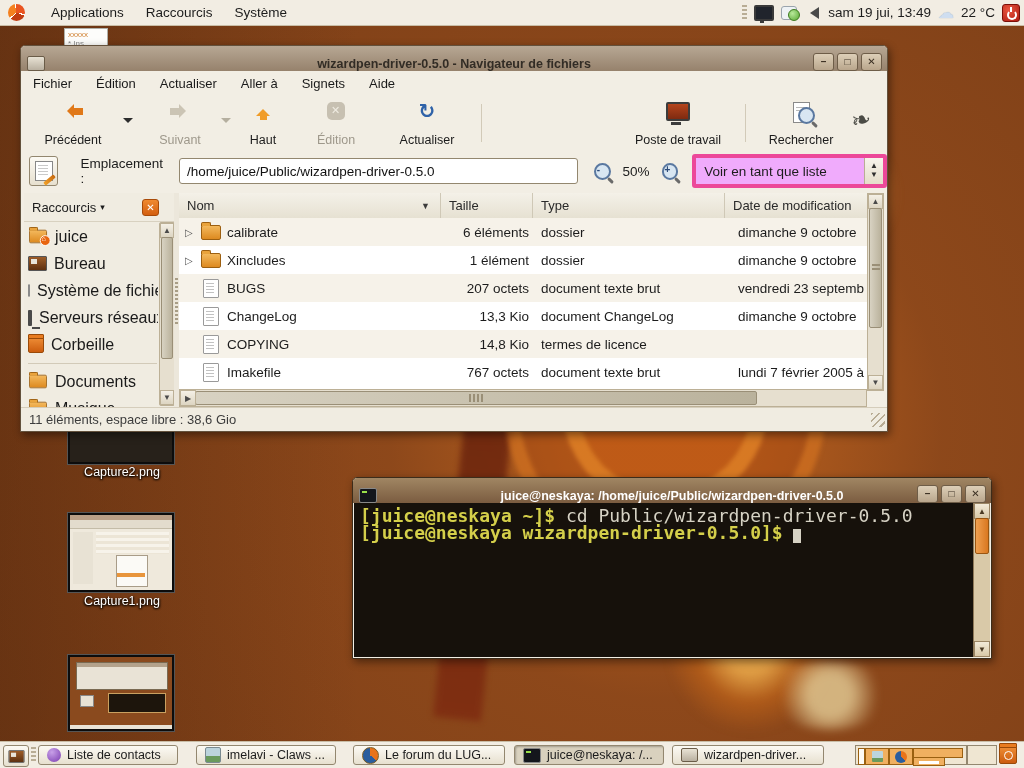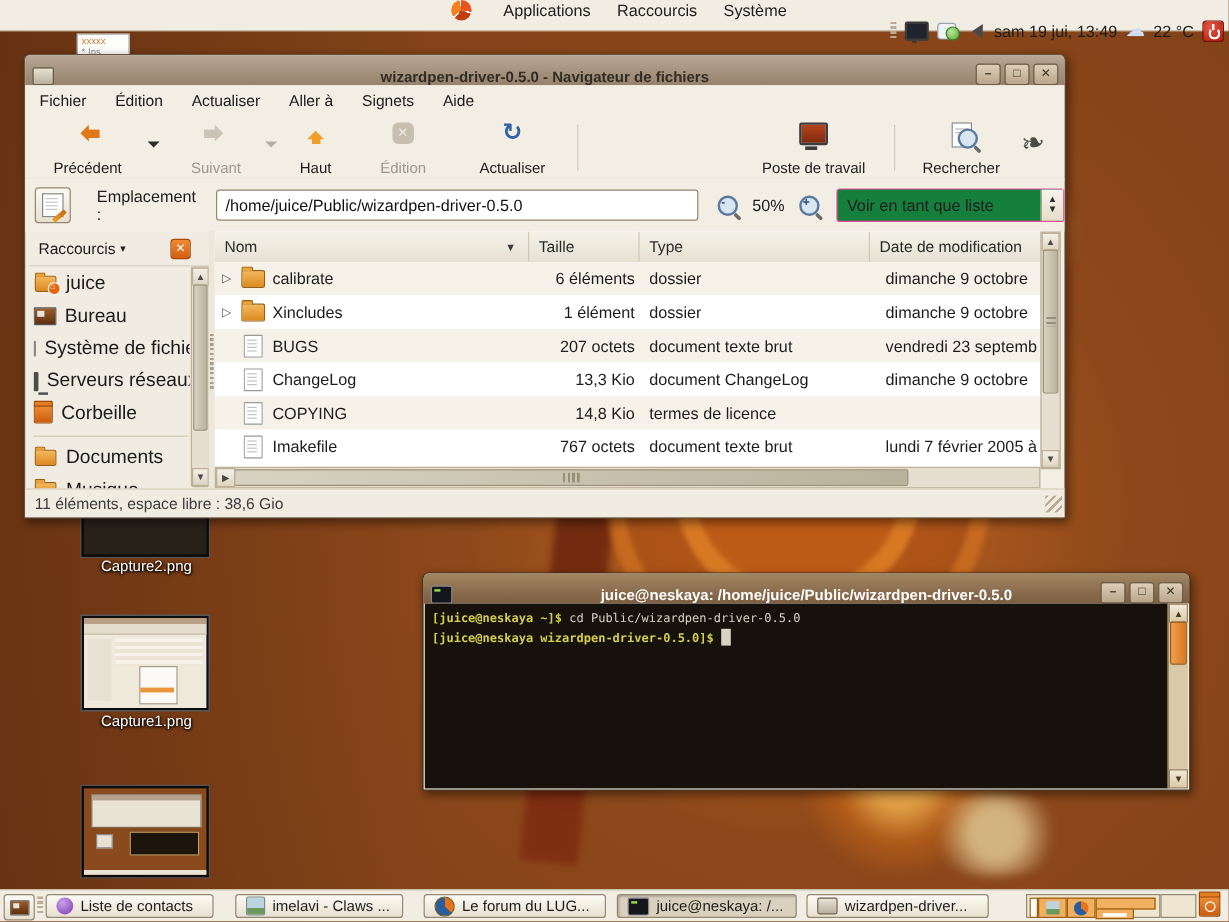--- a/index.html
+++ b/index.html
@@ -18,21 +18,21 @@
     transform:rotate(6deg);filter:blur(3px);opacity:.8;}
   .wp-fl1{left:660px;top:560px;width:180px;height:180px;border-radius:50%;
     background:radial-gradient(circle, rgba(244,180,80,.8) 0 18%, rgba(210,110,25,.5) 40%, transparent 65%);filter:blur(4px);}
   .wp-fl2{left:760px;top:120px;width:150px;height:150px;border-radius:50%;
     background:radial-gradient(circle, rgba(235,150,55,.7) 0 20%, transparent 60%);filter:blur(5px);}
   .wp-pale{left:770px;top:660px;width:120px;height:70px;border-radius:50%;
     background:radial-gradient(circle, rgba(235,215,160,.75) 0 30%, transparent 70%);filter:blur(4px);}
   .wp-dark{left:0;top:0;width:360px;height:768px;background:linear-gradient(90deg, rgba(70,32,10,.35), transparent);}
   
   .panel{left:0;top:0;width:1024px;height:25px;background:#f2ede3;border-bottom:1px solid #c9bda6;
-    display:flex;align-items:center;z-index:40;font-size:13.5px;color:#1c1c1c;flex-direction:column;}
+    display:flex;align-items:center;z-index:40;font-size:13.5px;color:#1c1c1c;}
   .panel .menus{display:flex;gap:22px;margin-left:8px;align-items:center;}
   .ulogo{width:17px;height:17px;border-radius:50%;
     background:conic-gradient(#e95420 0 100deg,#fff 100deg 112deg,#c23d12 112deg 220deg,#fff 220deg 232deg,#f4801f 232deg 348deg,#fff 348deg 360deg);
     margin-right:4px;}
   .tray{margin-left:auto;display:flex;align-items:center;gap:7px;margin-right:4px;}
   .grip{width:5px;height:16px;background:repeating-linear-gradient(#b9ad95 0 2px,transparent 2px 4px);}
   .ico-mon{width:16px;height:12px;border:2px solid #3a3a3a;border-radius:2px;background:#20242c;position:relative;}
   .ico-mon::after{content:"";position:absolute;left:4px;bottom:-4px;width:4px;height:2px;background:#3a3a3a;}
   .ico-chat{width:14px;height:12px;border:1px solid #9aa4ad;background:#eef2f5;border-radius:3px;position:relative;}
   .ico-chat::after{content:"";position:absolute;right:-4px;bottom:-2px;width:10px;height:10px;border-radius:50%;
@@ -85,21 +85,21 @@
   .doc i{position:absolute;left:2px;right:2px;height:1px;background:#b9b9b9;}
   .mag{width:13px;height:13px;border:2px solid #5a78a0;border-radius:50%;background:#d8e6f2;position:relative;}
   .mag::after{content:"";position:absolute;right:-5px;bottom:-4px;width:7px;height:3px;background:#6a6a6a;transform:rotate(45deg);border-radius:2px;}
   .mag b{position:absolute;left:1px;top:-1px;font-size:10px;color:#2c4a78;font-weight:bold;}
   .sep-v{position:absolute;top:8px;height:38px;width:1px;background:#d2cab8;}
   .foot{font-size:24px;color:#4b4b45;line-height:1;transform:rotate(-12deg);}
   .locbar{position:absolute;left:0;top:103px;right:0;height:44px;background:#f2eee4;display:flex;align-items:center;font-size:13.5px;color:#1c1c1c;}
   .btn-raised{border:1px solid #93876f;border-radius:3px;background:linear-gradient(#fcfaf4,#e7e0cf);}
   .input{border:1px solid #93876f;border-radius:3px;background:#fff;font-size:13.5px;color:#111;
      display:flex;align-items:center;padding:0 7px;}
-  .combo{border:1px solid #ec4899;border-radius:3px;background:#15803d;display:flex;align-items:center;font-size:13.5px;text-align:center;}
+  .combo{border:4px solid #ec4899;border-radius:3px;background:#f0abfc;display:flex;align-items:center;font-size:13.5px;text-align:center;}
   .spin{margin-left:auto;border-left:1px solid #b9ad95;height:100%;width:18px;display:flex;flex-direction:column;align-items:center;justify-content:center;color:#2e2e2e;font-size:8px;line-height:1.1;background:linear-gradient(#f7f4ec,#e5ddca);}
   .pencil-doc{width:16px;height:18px;background:#fff;border:1px solid #888;position:relative;}
   .pencil-doc::before{content:"";position:absolute;left:2px;top:3px;width:10px;height:1px;box-shadow:0 3px #c9c9c9,0 6px #c9c9c9,0 9px #c9c9c9;background:#c9c9c9;}
   .pencil-doc::after{content:"";position:absolute;right:-4px;bottom:-2px;width:13px;height:4px;background:linear-gradient(90deg,#f0a028,#c86a10);transform:rotate(-40deg);border-radius:1px;}
   
   .side{position:absolute;left:3px;top:147px;width:153px;bottom:23px;background:#f0ece1;border-right:1px solid #cfc8b6;overflow:hidden;}
   .side-h{position:absolute;left:0;top:0;right:0;height:28px;display:flex;align-items:center;padding-left:8px;font-size:13px;color:#1c1c1c;border-bottom:1px solid #d8d1c0;}
   .side-x{margin-left:auto;margin-right:18px;width:15px;height:15px;border-radius:3px;background:linear-gradient(#f08a30,#d35f10);
      color:#fff;font-size:10px;font-weight:bold;display:flex;align-items:center;justify-content:center;border:1px solid #a84a08;}
   .sitem{position:absolute;left:4px;height:27px;display:flex;align-items:center;gap:7px;font-size:16px;color:#1a1a1a;width:130px;white-space:nowrap;overflow:hidden;}
@@ -126,21 +126,21 @@
   .ffile::after{content:"";position:absolute;left:2px;top:3px;width:8px;height:1px;box-shadow:0 3px #c2c2c2,0 6px #c2c2c2,0 9px #c2c2c2;background:#c2c2c2;}
   .vbar{position:absolute;right:3px;top:147px;width:15px;height:196px;background:#e6dfcf;border:1px solid #bcb096;}
   .hbar{position:absolute;left:158px;right:20px;bottom:24px;height:16px;background:#e6dfcf;border:1px solid #bcb096;}
   .dots{background:repeating-linear-gradient(90deg,#9a8f77 0 2px,transparent 2px 4px);height:8px;width:14px;}
   .statusbar{position:absolute;left:0;right:0;bottom:0;height:23px;background:#f0ece1;border-top:1px solid #d5cdbb;
      display:flex;align-items:center;padding-left:8px;font-size:13px;color:#3c3c3c;border-radius:0;}
   .splitter{position:absolute;left:153px;top:147px;width:5px;bottom:23px;background:#ece7db;display:flex;align-items:center;justify-content:center;}
   .vdots{width:3px;height:46px;background:repeating-linear-gradient(#a89d85 0 2px,transparent 2px 4px);}
   
   .term-body{position:absolute;left:1px;right:17px;top:25px;bottom:1px;background:#16110b;
-     font-family:"DejaVu Sans Mono","Liberation Mono",monospace;font-size:10px;line-height:17px;
+     font-family:"DejaVu Sans Mono","Liberation Mono",monospace;font-size:18px;line-height:17px;
      color:#d6d2c4;padding:4px 0 0 6px;white-space:pre;}
   .prompt{color:#d4cf4a;font-weight:bold;}
   .cursor{display:inline-block;width:8px;height:14px;background:#d6d2c4;vertical-align:text-bottom;}
   .term-scroll{position:absolute;right:1px;top:25px;width:16px;bottom:1px;background:#d9c9a8;border-left:1px solid #8f7a5a;}
   .tsb-arr{position:absolute;left:0;right:0;height:14px;background:linear-gradient(#f2ead8,#d9c9a8);border:1px solid #9a8564;
      display:flex;align-items:center;justify-content:center;font-size:8px;color:#4a3a24;}
   .tsb-thumb{position:absolute;left:1px;right:1px;top:15px;height:34px;background:linear-gradient(90deg,#f0a050,#d97820);border:1px solid #9a5510;border-radius:2px;}
   .ico-term{width:16px;height:13px;background:#14161c;border:1px solid #888;border-radius:2px;position:relative;}
   .ico-term::after{content:"";position:absolute;left:2px;top:2px;width:5px;height:2px;background:#9ae04a;}
   

